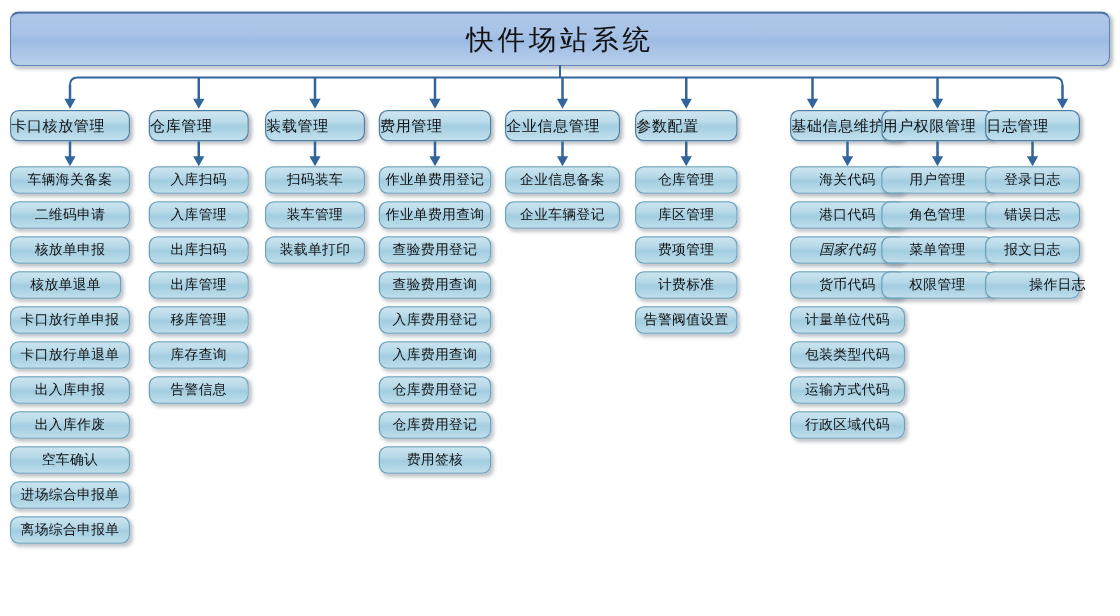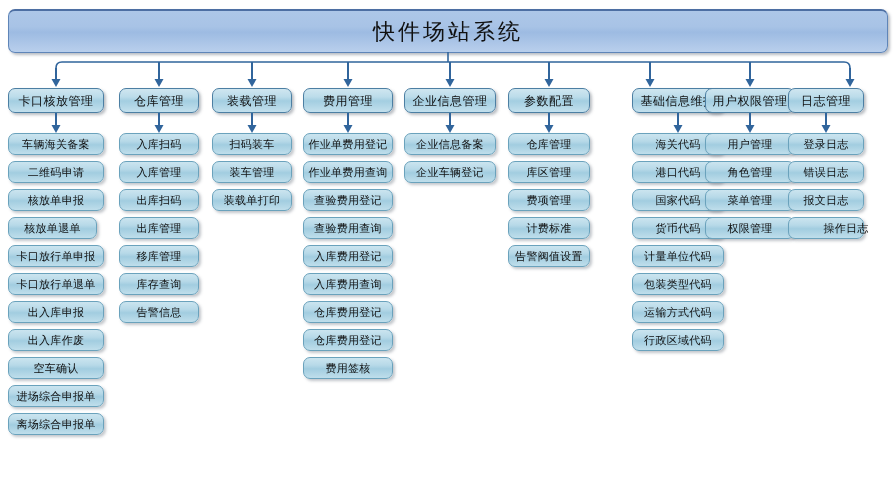--- a/index.html
+++ b/index.html
@@ -39,21 +39,21 @@
   
   .col{position:absolute;top:88px;}
   .hdr{
     position:relative;
     height:25px;
     box-sizing:border-box;
     border-radius:7px;
     border:1px solid #4c7fa3;
     background:linear-gradient(to bottom,#cfe6f0 0%,#bcdcea 34%,#a3cee1 52%,#c3e0ed 100%);
     box-shadow:2px 2px 3px rgba(90,100,112,0.42);
-    display:flex;align-items:center;justify-content:center;
+    display:flex;align-items:center;justify-content:flex-start;
   }
   .hdr span{
     font-size:12px;color:#101010;letter-spacing:.5px;white-space:nowrap;line-height:1;
   }
 
   
   .items{position:absolute;top:45px;left:0;}
   .item{
     position:relative;
     height:22px;
@@ -290,21 +290,21 @@
           <line x1="46" y1="0" x2="46" y2="13" stroke="#31659c" stroke-width="2"></line>
           <polygon points="41.5,12 50.5,12 46,20" fill="#31659c"></polygon>
         </svg>
         <div class="items" style="width: 92px;">
           <div class="item" style="width: 92px;">
             <span>海关代码</span>
           </div>
           <div class="item" style="width: 92px;">
             <span>港口代码</span>
           </div>
-          <div class="item" style="width: 92px;">
+          <div class="item" style="width: 92px; font-style: italic;">
             <span>国家代码</span>
           </div>
           <div class="item" style="width: 92px;">
             <span>货币代码</span>
           </div>
           <div class="item" style="width: 92px;">
             <span>计量单位代码</span>
           </div>
           <div class="item" style="width: 92px;">
             <span>包装类型代码</span>

